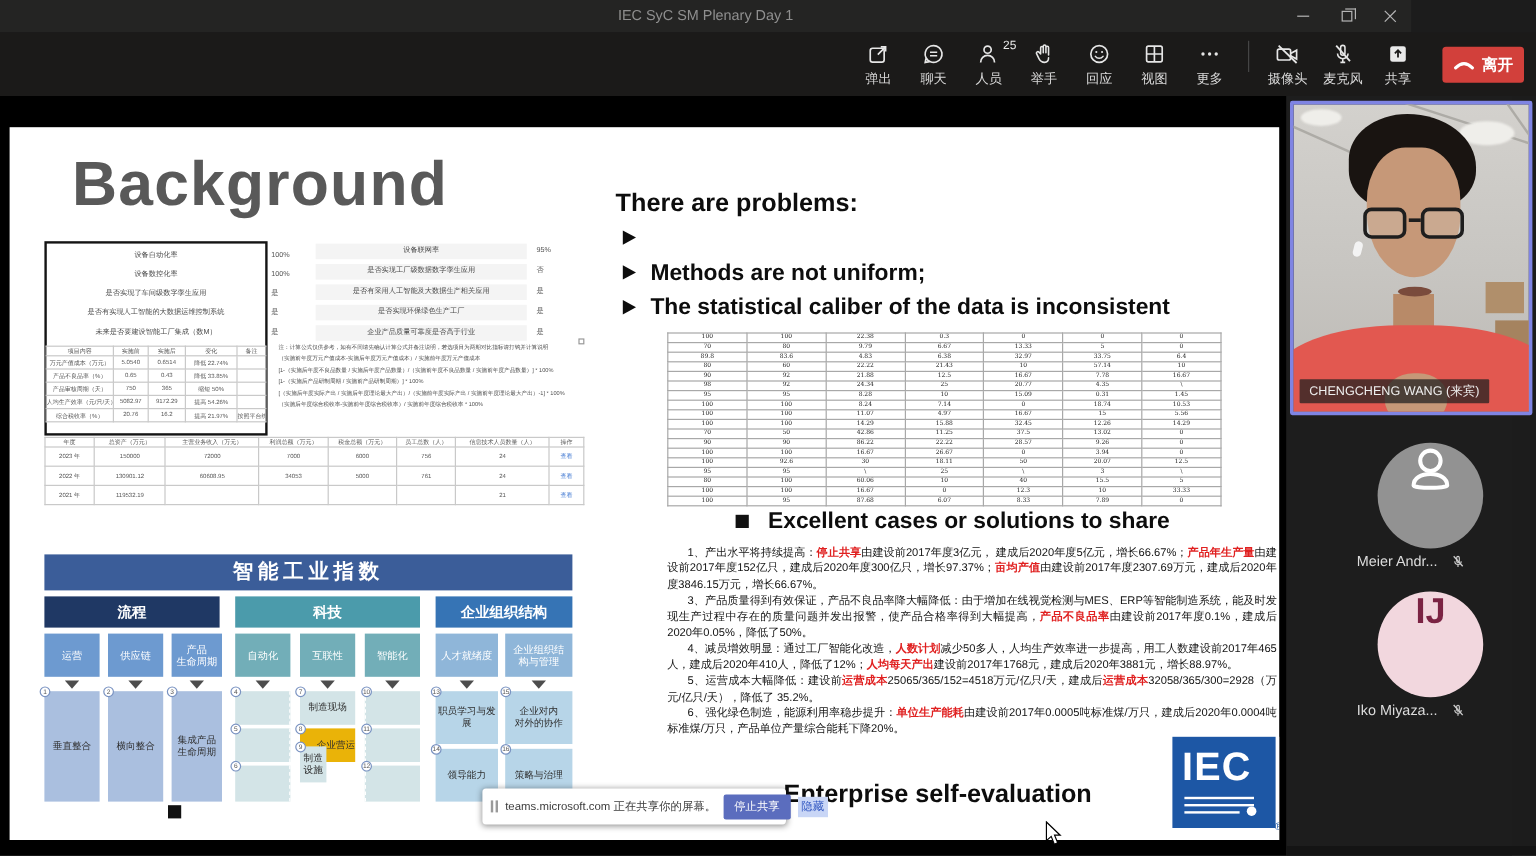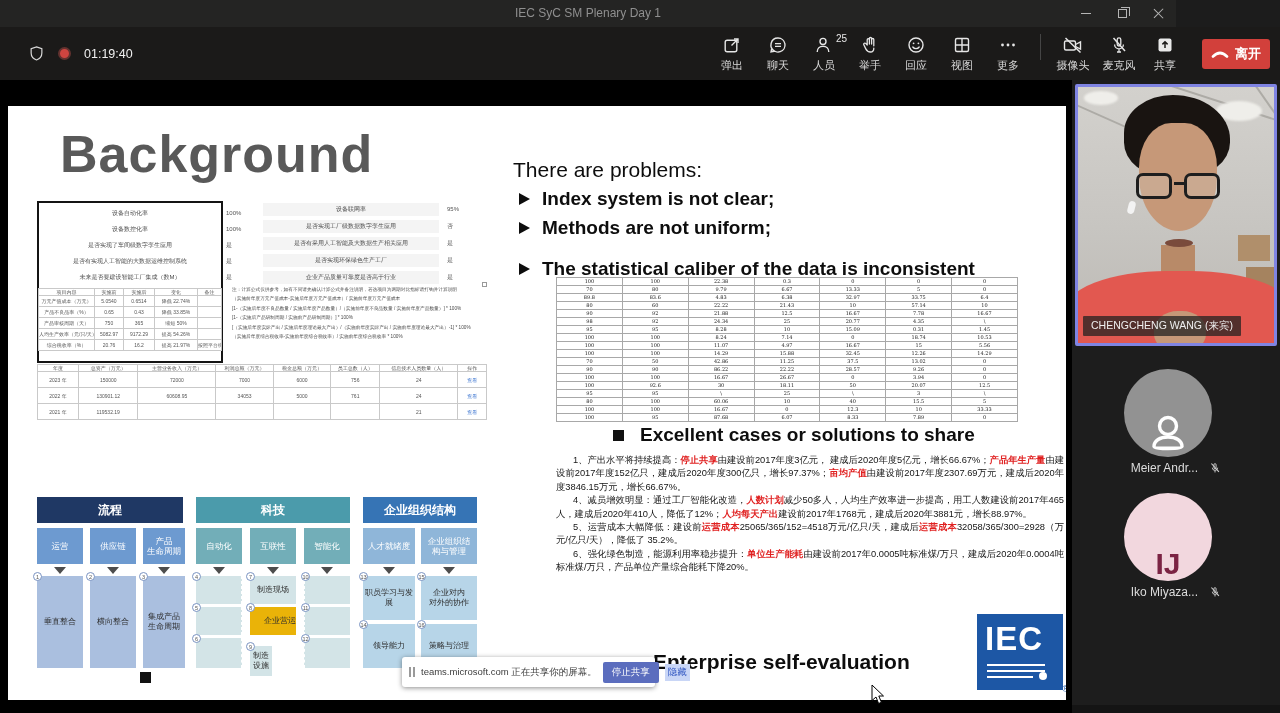--- a/index.html
+++ b/index.html
@@ -73,21 +73,21 @@
   .dg .sub { position:absolute; top:66px; height:36px; color:#fff; font-size:8.5px; display:flex; align-items:center;
              justify-content:center; text-align:center; white-space:pre-line; line-height:10px; }
   .dg .arr { position:absolute; top:105px; width:0; height:0; border-left:6px solid transparent;
              border-right:6px solid transparent; border-top:7px solid #4d4d4d; }
   .dg .cell { position:absolute; color:#2e2e2e; font-size:8px; display:flex; align-items:center; justify-content:center;
               text-align:center; white-space:pre-line; line-height:10px; }
   .dg .num { position:absolute; left:-4px; top:-4px; width:9px; height:9px; border-radius:50%; background:#fff;
              border:0.8px solid #7a93c2; font-size:5.5px; color:#555; display:flex; align-items:center; justify-content:center; }
 
   
-  .problems-h { position:absolute; left:505px; top:52px; font-size:21px; font-weight:normal; color:#0d0d0d; }
+  .problems-h { position:absolute; left:505px; top:52px; font-size:21px; font-weight:bold; color:#0d0d0d; }
   .prob-item { position:absolute; left:511px; font-size:19px; font-weight:bold; color:#0d0d0d; white-space:nowrap; }
   .tri { display:inline-block; width:0; height:0; border-left:11px solid #0d0d0d; border-top:6px solid transparent;
          border-bottom:6px solid transparent; margin-right:12px; }
 
   
   .numeric { position:absolute; left:548px; top:171px; width:462px; border-collapse:collapse; table-layout:fixed;
              font-family:"DejaVu Serif", serif; }
   .numeric td { border:0.7px solid #a8a8a8; height:8px; font-size:5px; line-height:7px; color:#222;
                 text-align:center; padding:0; overflow:hidden; }
 
@@ -131,22 +131,22 @@
   .lens { position:absolute; top:0; width:36px; height:26px; border:3.5px solid #1e1e1e; border-radius:7px; background:rgba(215,220,215,.25); }
   .bridge { position:absolute; left:38px; top:9px; width:10px; height:3px; background:#1e1e1e; }
   .earbud { position:absolute; left:50px; top:114px; width:7px; height:13px; background:#f3f3f3; border-radius:4px; transform:rotate(14deg); }
   .mouth { position:absolute; left:87px; top:152px; width:28px; height:8px; background:#7a4b3c; border-radius:50%; }
   .neck { position:absolute; left:83px; top:158px; width:34px; height:34px; background:#b88a68; }
   .shirt { position:absolute; left:-14px; top:184px; width:230px; height:90px; background:#e25850; border-radius:45% 45% 0 0; }
   .fist { position:absolute; left:76px; top:224px; width:52px; height:42px; background:#c69878; border-radius:46%; }
   .carton { position:absolute; background:#b08f6b; }
   .nametag { position:absolute; left:5px; bottom:7px; background:rgba(32,32,32,.74); color:#efefef;
              font-size:10.5px; padding:3px 8px; border-radius:1px; white-space:nowrap; }
-  .avatar { position:absolute; left:52px; width:88px; height:88px; border-radius:50%; display:flex;
-            align-items:flex-end; justify-content:center; }
+  .avatar { position:absolute; left:76px; width:88px; height:88px; border-radius:50%; display:flex;
+            align-items:flex-start; justify-content:center; }
   .p-label { position:absolute; width:208px; text-align:center; color:#dcdcdc; font-size:12px; }
   .p-label .nm { vertical-align:middle; }
   .p-label svg { vertical-align:middle; margin-left:8px; }
   .side-footer { position:absolute; left:0; bottom:0; width:208px; height:8px; background:#141414; }
 </style>
 </head>
 <body>
 
 <div class="titlebar">
   <div class="titlebar-title">IEC SyC SM Plenary Day 1</div>
@@ -157,27 +157,20 @@
     <div class="win-btn">
         <div class="glyph-restore"></div>
       </div>
     <div class="win-btn">
         <div class="glyph-close"></div>
       </div>
   </div>
 </div>
 
 <div class="toolbar">
-  <div class="tb-left">
-    <svg width="17" height="19" viewBox="0 0 20 20">
-      <path d="M10 2.2l6.3 2.1v5.2c0 4.2-2.8 6.9-6.3 8.1-3.5-1.2-6.3-3.9-6.3-8.1V4.3z" fill="none" stroke="#d9d9d9" stroke-width="1.4"></path>
-    </svg>
-    <div class="rec-dot"></div>
-    <span class="tb-time">01:19:40</span>
-  </div>
 
   <div class="tb-main">
     <div class="tbtn">
       <span class="ic">
         <svg width="20" height="20" viewBox="0 0 20 20">
             <rect x="3.2" y="5.2" width="11.6" height="11.6" rx="2" fill="none" stroke="#e6e6e6" stroke-width="1.4"></rect>
             <path d="M9.5 10.5L16 4M12 4h4v4" fill="none" stroke="#e6e6e6" stroke-width="1.4"></path>
           </svg>
       </span>
       <span class="lbl">弹出</span>
@@ -433,20 +426,21 @@
             <td style="height: 16px;"></td>
             <td style="height: 16px;"></td>
             <td style="height: 16px;">21</td>
             <td class="op" style="height: 16px;">查看</td>
           </tr>
         </tbody>
     </table>
 
 
     <div class="dg">
+      <div class="banner">智能工业指数</div>
 
       <div class="hd" style="left:0; width:146px; background:#1f3864;">流程</div>
       <div class="hd" style="left:159px; width:154px; background:#4b9bab;">科技</div>
       <div class="hd" style="left:326px; width:114px; background:#3674b5;">企业组织结构</div>
 
       <div class="sub" style="left:0; width:46px; background:#6d9ad0;">运营</div>
       <div class="sub" style="left:53px; width:46px; background:#6d9ad0;">供应链</div>
       <div class="sub" style="left:106px; width:42px; background:#6d9ad0;">产品
 生命周期</div>
       <div class="sub" style="left:159px; width:46px; background:#72aeb8;">自动化</div>
@@ -468,40 +462,40 @@
       <div class="cell" style="left:53px; top:114px; width:46px; height:92px; background:#aabfdf;"><span class="num">2</span><span>横向整合</span></div>
       <div class="cell" style="left:0; top:114px; width:46px; height:92px; background:#aabfdf;"><span class="num">1</span><span>垂直整合</span></div>
       <div class="cell" style="left:106px; top:114px; width:42px; height:92px; background:#aabfdf;"><span class="num">3</span><span>集成产品
 生命周期</span></div>
 
       <div class="cell" style="left:159px; top:114px; width:46px; height:28px; background:#d3e4e7; border-right:1px dashed #fff;"><span class="num">4</span></div>
       <div class="cell" style="left:159px; top:145px; width:46px; height:28px; background:#d3e4e7; border-right:1px dashed #fff;"><span class="num">5</span></div>
       <div class="cell" style="left:159px; top:176px; width:46px; height:30px; background:#d3e4e7; border-right:1px dashed #fff;"><span class="num">6</span></div>
       <div class="cell" style="left:213px; top:114px; width:46px; height:28px; background:#d3e4e7;"><span class="num">7</span><span>制造现场</span></div>
       <div class="cell" style="left:213px; top:145px; width:46px; height:28px; background:#eab308;justify-content:flex-end;"><span class="num">8</span><span>企业营运</span></div>
-      <div class="cell" style="left:213px; top:184px; width:22px; height:30px; background:#d3e4e7;"><span class="num">9</span><span>制造设施</span></div>
+      <div class="cell" style="left:213px; top:160px; width:22px; height:30px; background:#d3e4e7;"><span class="num">9</span><span>制造设施</span></div>
       <div class="cell" style="left:267px; top:114px; width:46px; height:28px; background:#d3e4e7; border-left:1px dashed #fff;"><span class="num">10</span></div>
       <div class="cell" style="left:267px; top:145px; width:46px; height:28px; background:#d3e4e7; border-left:1px dashed #fff;"><span class="num">11</span></div>
       <div class="cell" style="left:267px; top:176px; width:46px; height:30px; background:#d3e4e7; border-left:1px dashed #fff;"><span class="num">12</span></div>
 
       <div class="cell" style="left:326px; top:114px; width:52px; height:44px; background:#b7d5e8;"><span class="num">13</span><span>职员学习与发展</span></div>
       <div class="cell" style="left:384px; top:114px; width:56px; height:44px; background:#b7d5e8;"><span class="num">15</span><span>企业对内
 对外的协作</span></div>
       <div class="cell" style="left:326px; top:162px; width:52px; height:44px; background:#b7d5e8;"><span class="num">14</span><span>领导能力</span></div>
       <div class="cell" style="left:384px; top:162px; width:56px; height:44px; background:#b7d5e8;"><span class="num">16</span><span>策略与治理</span></div>
     </div>
 
     <div class="sec-heading" style="left:132px; top:560px;">
       <span class="sq"></span>
     </div>
 
     <div class="problems-h">There are problems:</div>
-    <div class="prob-item" style="top:82px;"><span class="tri"></span><span>Index system is not clear;</span></div>
+    <div class="prob-item" style="top:82px;"><span class="tri"></span></div>
     <div class="prob-item" style="top:111px;"><span class="tri"></span><span>Methods are not uniform;</span></div>
-    <div class="prob-item" style="top:152px;"><span class="tri"></span><span>The statistical caliber of the data is inconsistent</span></div>
+    <div class="prob-item" style="top:140px;"><span class="tri"></span><span>The statistical caliber of the data is inconsistent</span></div>
 
     <table class="numeric">
         <tbody>
           <tr>
             <td>100</td>
             <td>100</td>
             <td>22.38</td>
             <td>0.3</td>
             <td>0</td>
             <td>0</td>
@@ -662,20 +656,21 @@
           </tr>
         </tbody>
       </table>
 
     <div class="sec-heading" style="left:605px; top:318px;">
       <span class="sq"></span><span>Excellent cases or solutions to share</span>
     </div>
 
     <div class="cases">
         <p><span>1、产出水平将持续提高：</span><span class="red">停止共享</span><span>由建设前2017年度3亿元， 建成后2020年度5亿元，增长66.67%；</span><span class="red">产品年生产量</span><span>由建设前2017年度152亿只，建成后2020年度300亿只，增长97.37%；</span><span class="red">亩均产值</span><span>由建设前2017年度2307.69万元，建成后2020年度3846.15万元，增长66.67%。</span></p>
+        <p><span>3、产品质量得到有效保证，产品不良品率降大幅降低：由于增加在线视觉检测与MES、ERP等智能制造系统，能及时发现生产过程中存在的质量问题并发出报警，使产品合格率得到大幅提高，</span><span class="red">产品不良品率</span><span>由建设前2017年度0.1%，建成后2020年0.05%，降低了50%。</span></p>
         <p><span>4、减员增效明显：通过工厂智能化改造，</span><span class="red">人数计划</span><span>减少50多人，人均生产效率进一步提高，用工人数建设前2017年465人，建成后2020年410人，降低了12%；</span><span class="red">人均每天产出</span><span>建设前2017年1768元，建成后2020年3881元，增长88.97%。</span></p>
         <p><span>5、运营成本大幅降低：建设前</span><span class="red">运营成本</span><span>25065/365/152=4518万元/亿只/天，建成后</span><span class="red">运营成本</span><span>32058/365/300=2928（万元/亿只/天），降低了 35.2%。</span></p>
         <p><span>6、强化绿色制造，能源利用率稳步提升：</span><span class="red">单位生产能耗</span><span>由建设前2017年0.0005吨标准煤/万只，建成后2020年0.0004吨标准煤/万只，产品单位产量综合能耗下降20%。</span></p>
       </div>
 
     <div class="enterprise-h">Enterprise self-evaluation</div>
 
     <div class="iec">
       <div class="box"></div>
       <div class="word">IEC</div>

